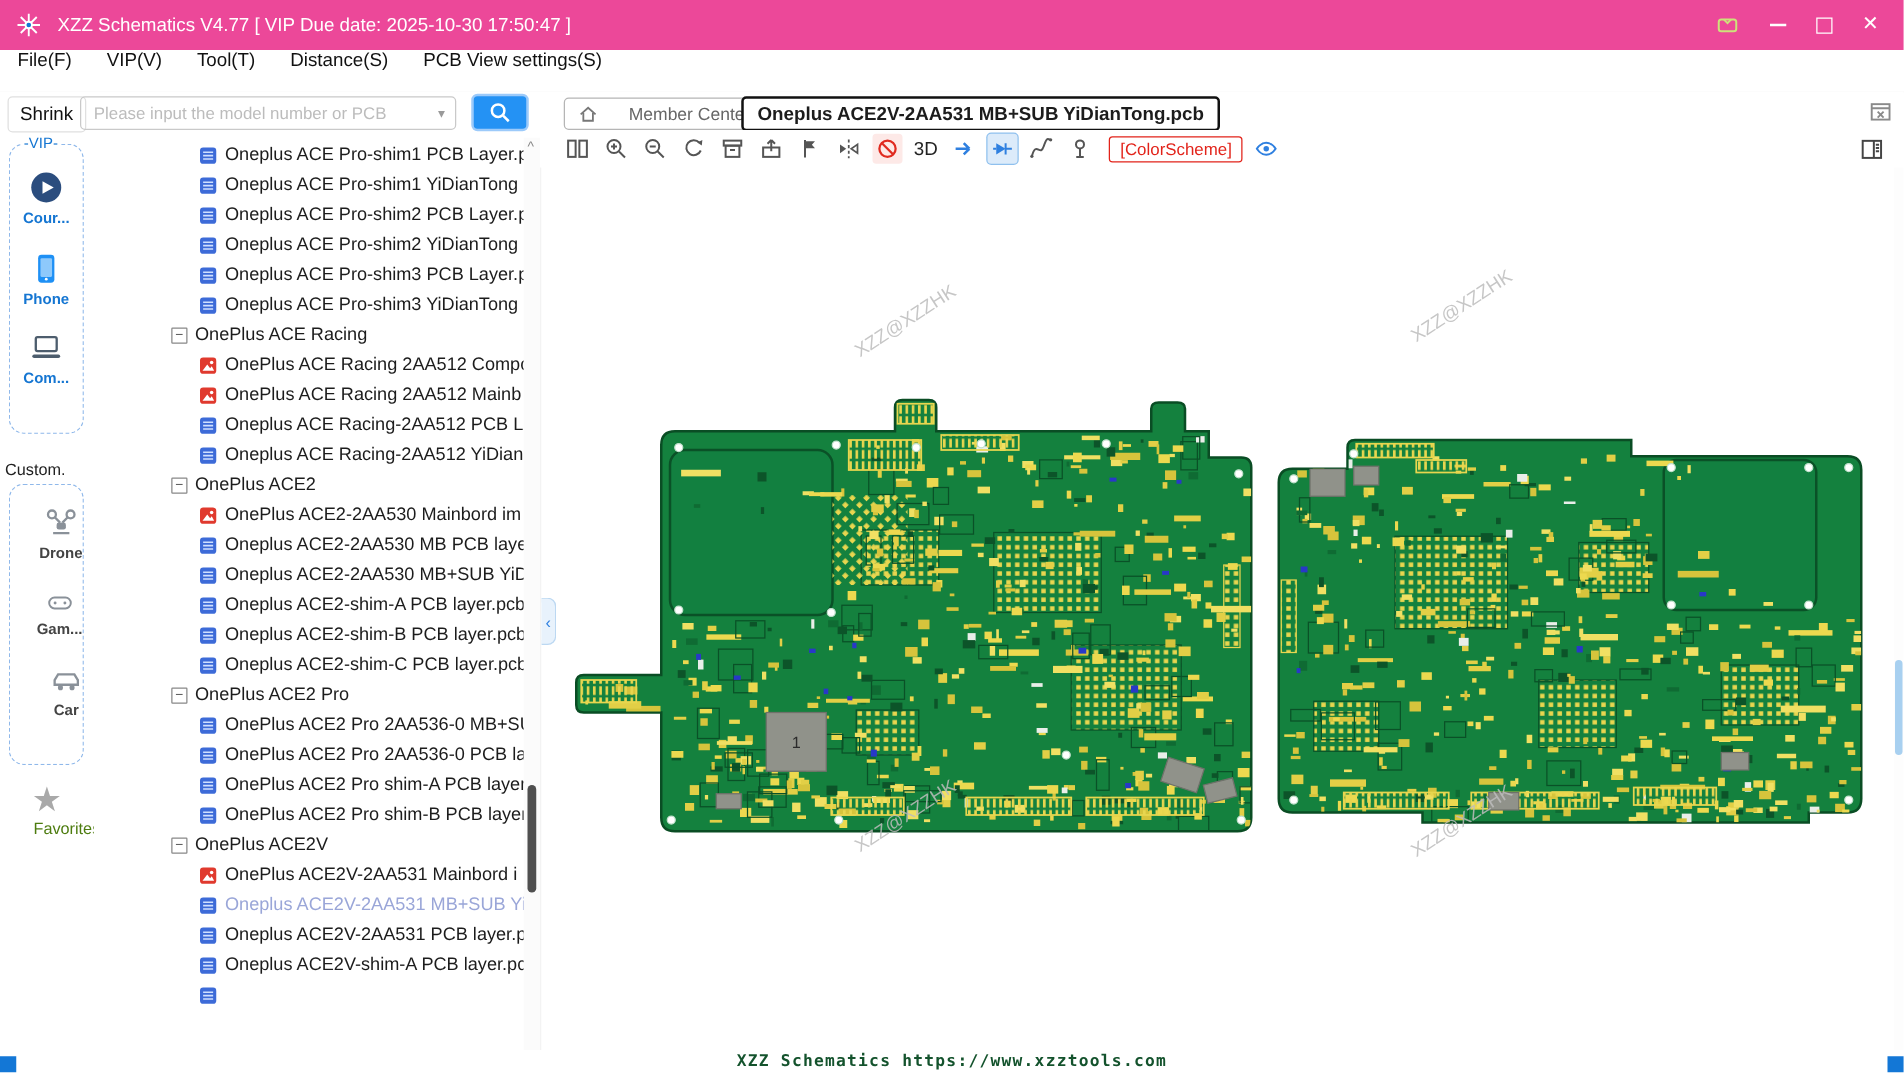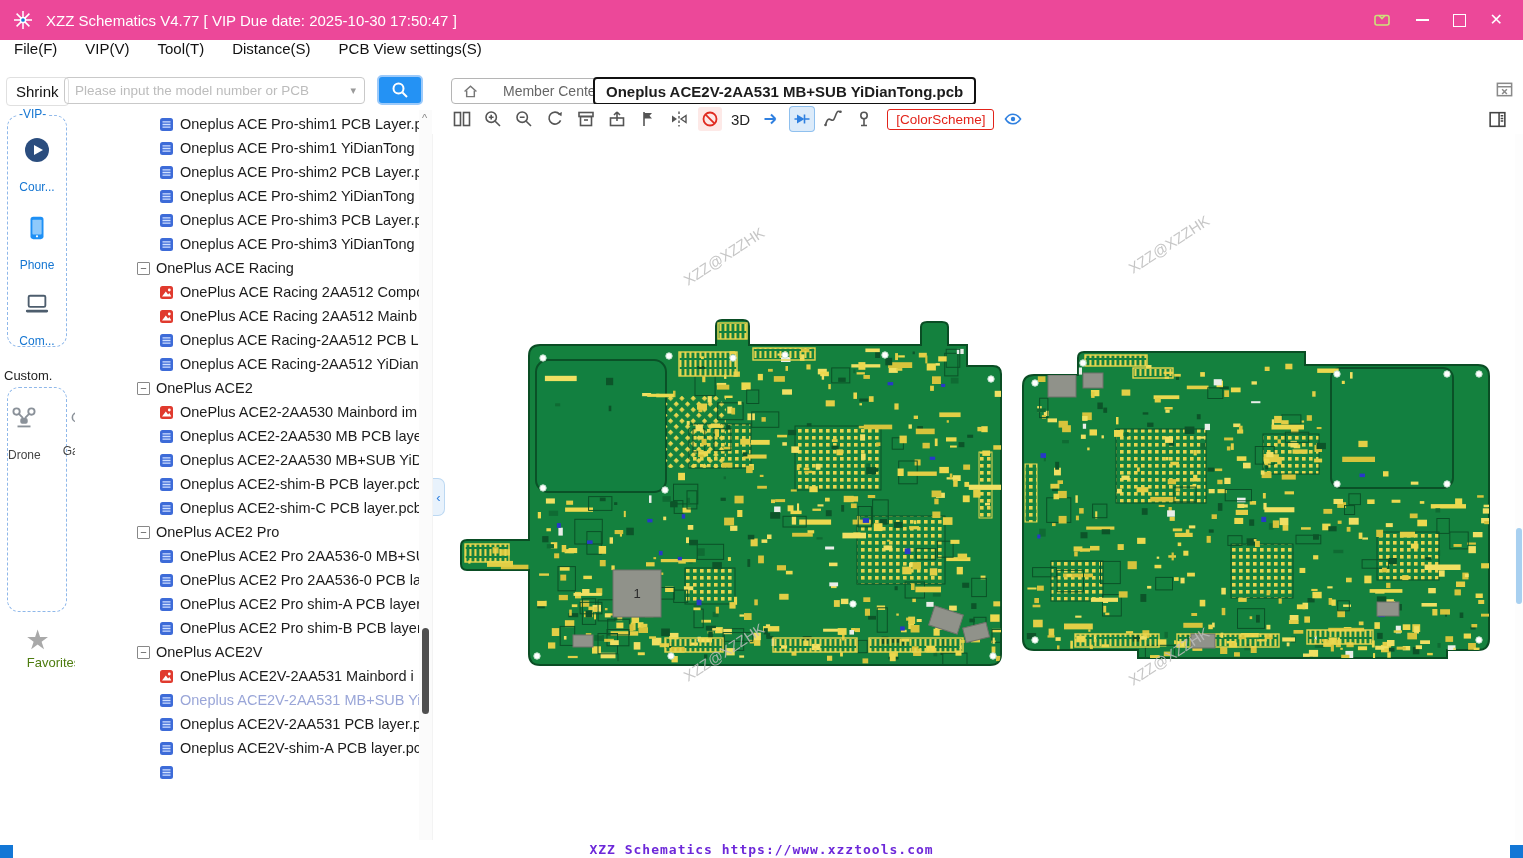--- a/index.html
+++ b/index.html
@@ -37,26 +37,26 @@
   .filetab{position:absolute;left:593px;top:4px;height:28px;border:2px solid #111;border-radius:4px;
            font-weight:bold;font-size:15px;display:flex;align-items:center;padding:0 11px;background:#fff;box-sizing:border-box;}
   .closefile{position:absolute;right:9px;top:7px;}
   
   .rail{position:absolute;left:0;top:110px;width:75px;bottom:18px;background:#fff;}
   .dashed-box{position:absolute;left:7px;width:60px;border:1.5px dashed #8fb8ea;border-radius:12px;box-sizing:border-box;}
   .vip-box{top:5px;height:232px;}
   .custom-box{top:277px;height:225px;}
   .box-label{position:absolute;top:-9px;left:9px;background:#fff;padding:0 2px;font-size:12px;color:#1576d2;}
   .custom-label{position:absolute;left:4px;top:258px;font-size:13px;color:#222;}
-  .rail-item{display:flex;flex-direction:column;align-items:center;gap:16px;}
+  .rail-item{display:flex;flex-direction:column;align-items:center;gap:3px;font-weight:bold;}
   .rail-label{font-size:12px;}
   .vip-box .rail-label{color:#1576d2;}
   .custom-box .rail-label{color:#444;}
   .vip-box{display:flex;flex-direction:column;align-items:center;padding-top:20px;gap:20px;}
-  .custom-box{display:flex;align-items:flex-start;padding-top:18px;gap:22px;}
+  .custom-box{display:flex;flex-direction:column;align-items:flex-end;padding-top:18px;gap:22px;}
   .fav{position:absolute;left:0;top:516px;width:75px;display:flex;flex-direction:column;align-items:center;gap:1px;}
   .star{font-size:27px;color:#a9a9a9;line-height:28px;}
   .fav .rail-label{color:#4d7c0f;font-size:13px;padding-left:32px;}
   
   .treepanel{position:absolute;left:75px;top:110px;width:357px;bottom:18px;background:#fff;overflow:hidden;}
   .tree{position:absolute;left:0;top:2px;right:13px;}
   .tree-row{height:24px;display:flex;align-items:center;white-space:nowrap;overflow:hidden;font-size:14.5px;}
   .tree-row .ic{display:none;margin-right:6px;flex:0 0 auto;}
   .tree-row.t-group{padding-left:62px;}
   .tree-row.t-file-layer,.tree-row.t-file-image{padding-left:84px;}
@@ -83,21 +83,21 @@
   .canvas{position:absolute;left:0;top:30px;right:8px;bottom:0;background:#fff;overflow:hidden;border-left:1px solid #f3f3f3;}
   .collapse-tab{position:absolute;left:0;top:344px;width:11px;height:36px;background:#e8f2fc;
                 border:1px solid #bcd8f2;border-left:none;border-radius:0 7px 7px 0;color:#2f80e0;
                 display:flex;align-items:center;justify-content:center;font-size:13px;}
   .vscroll{position:absolute;right:0;top:30px;bottom:0;width:8px;background:#fdfdfd;}
   .vthumb{position:absolute;left:1px;top:394px;width:6px;height:76px;background:#a8d0f0;border-radius:3px;}
   
   .statusbar{position:absolute;left:0;right:0;bottom:0;height:18px;background:#fff;
              display:flex;align-items:center;justify-content:center;
              font-family:"DejaVu Sans Mono",monospace;font-size:13px;font-weight:bold;
-             color:#6d28d9;letter-spacing:1px;}
+             color:#14532d;letter-spacing:1px;}
   .corner{position:absolute;bottom:0;width:13px;height:13px;background:#1377d6;}
   .corner.l{left:0;} .corner.r{right:0;}
   svg{display:block;}
   .wm{font-size:15px;fill:#bdbdbd;opacity:.85;font-family:"Liberation Sans",sans-serif;}
 </style>
 </head>
 <body>
 
 <div class="titlebar">
   <span class="logo">
@@ -366,20 +366,31 @@
       <div class="tree-row t-file-layer">
 
         <span class="ic ic-layer">
           <svg width="15" height="15" viewBox="0 0 15 15">
             <rect x="1" y="1" width="13" height="13" rx="2.5" fill="#3d6bd8"></rect>
             <path d="M3.5 4.8h8M3.5 7.5h8M3.5 10.2h8" stroke="#cfe0ff" stroke-width="1.3"></path>
           </svg>
         </span>
 
         <span class="tree-label">Oneplus ACE2-2AA530 MB+SUB YiD</span>
+      </div>
+      <div class="tree-row t-file-layer">
+
+        <span class="ic ic-layer">
+          <svg width="15" height="15" viewBox="0 0 15 15">
+            <rect x="1" y="1" width="13" height="13" rx="2.5" fill="#3d6bd8"></rect>
+            <path d="M3.5 4.8h8M3.5 7.5h8M3.5 10.2h8" stroke="#cfe0ff" stroke-width="1.3"></path>
+          </svg>
+        </span>
+
+        <span class="tree-label">Oneplus ACE2-shim-A PCB layer.pcb</span>
       </div>
       <div class="tree-row t-file-layer">
 
         <span class="ic ic-layer">
           <svg width="15" height="15" viewBox="0 0 15 15">
             <rect x="1" y="1" width="13" height="13" rx="2.5" fill="#3d6bd8"></rect>
             <path d="M3.5 4.8h8M3.5 7.5h8M3.5 10.2h8" stroke="#cfe0ff" stroke-width="1.3"></path>
           </svg>
         </span>
 

